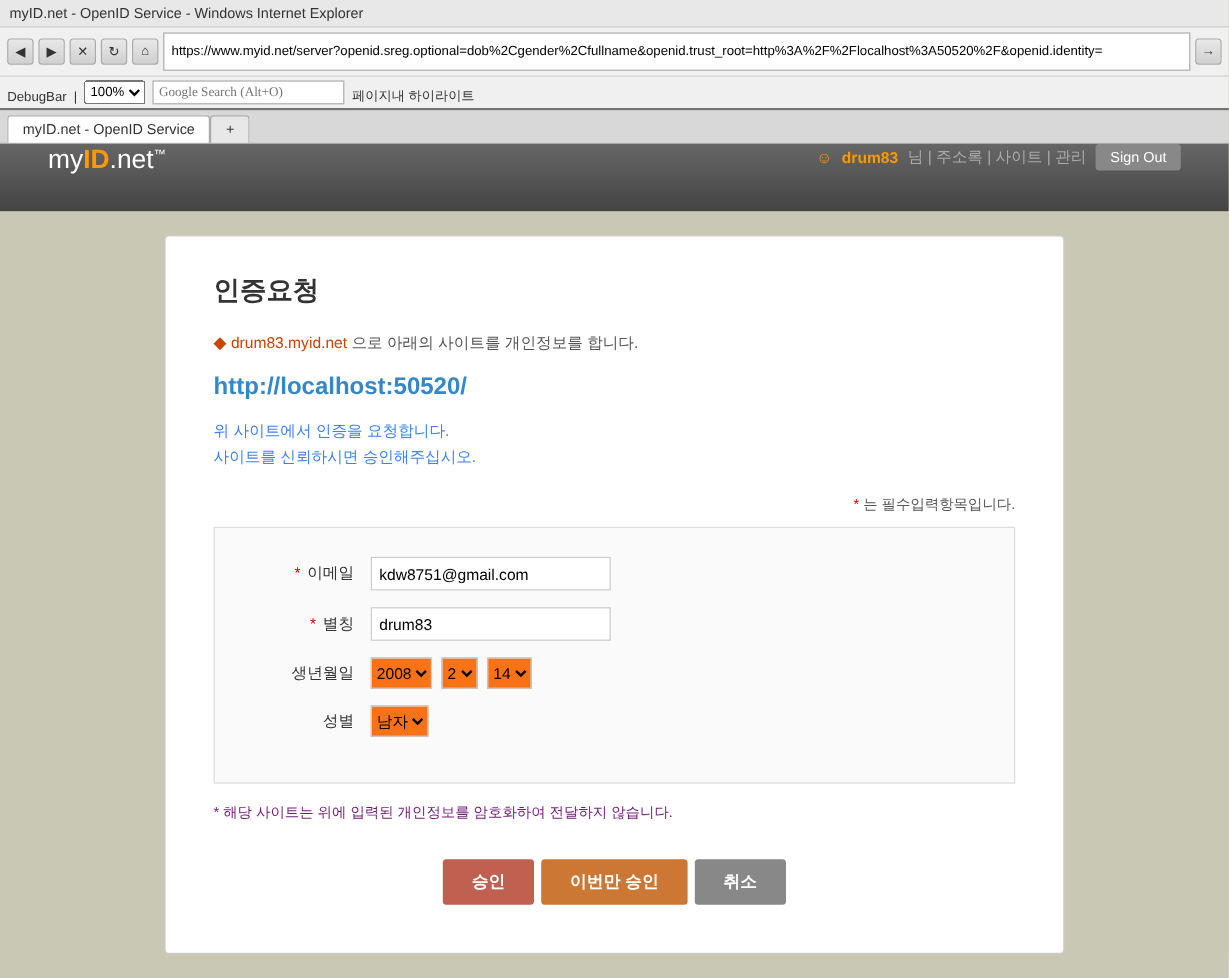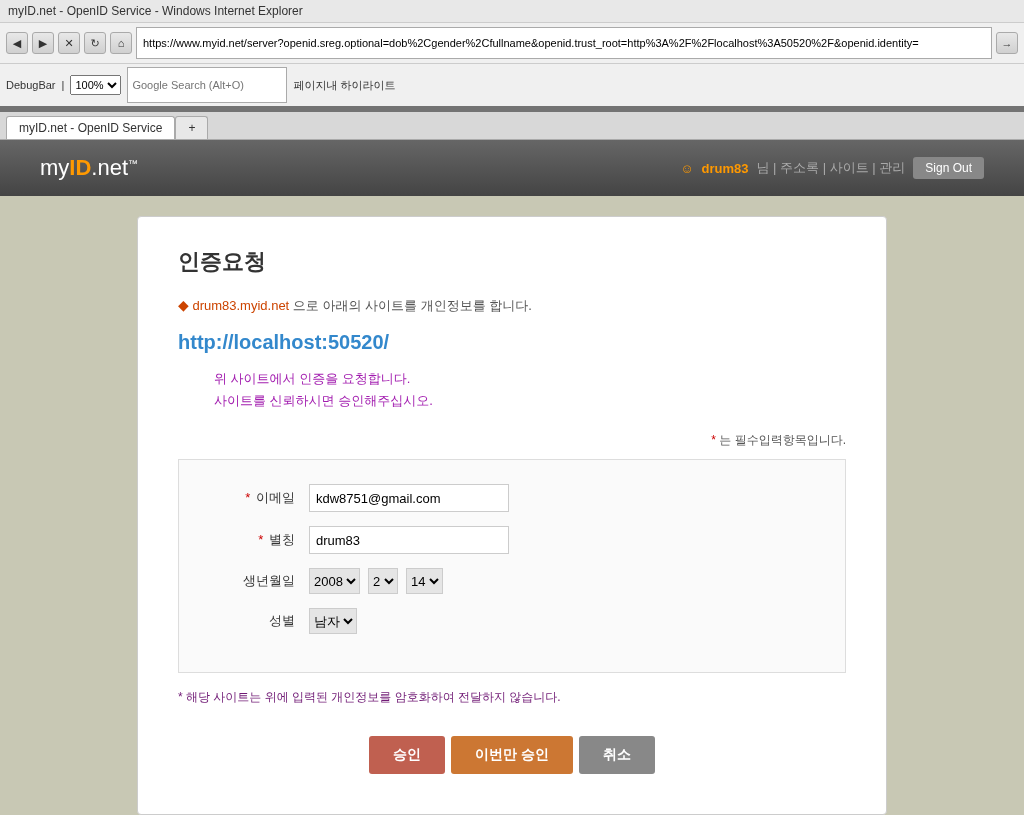--- a/index.html
+++ b/index.html
@@ -40,23 +40,23 @@
       height: 32px;
       border: 1px solid #aaa;
       padding: 0 6px;
       font-size: 11px;
       background: white;
     }
     .browser-toolbar2 {
       background: #f0f0f0;
       padding: 3px 6px;
       display: flex;
-      align-items: center;
+      align-items: flex-end;
       gap: 6px;
-      border-bottom: 6px solid #737373;
+      border-bottom: 2px solid #737373;
       font-size: 11px;
     }
     .tab-bar {
       background: #d8d8d8;
       padding: 4px 6px 0 6px;
       display: flex;
       align-items: flex-end;
       border-bottom: 1px solid #aaa;
     }
     .tab {
@@ -78,21 +78,21 @@
       min-height: 600px;
       padding: 0;
     }
 
     
     .site-header {
       background: linear-gradient(to bottom, #666, #444);
       padding: 0 40px;
       height: 56px;
       display: flex;
-      align-items: center;
+      align-items: flex-start;
       justify-content: space-between;
     }
     .logo-area {
       display: flex;
       align-items: center;
     }
     .logo-my {
       color: white;
       font-size: 22px;
     }
@@ -155,24 +155,23 @@
     .site-url {
       color: #3388cc;
       font-size: 20px;
       font-weight: bold;
       margin-bottom: 14px;
       text-decoration: none;
       display: block;
     }
     .auth-description {
       font-size: 13px;
-      color: #a21caf;
+      color: #3b82f6;
       line-height: 1.7;
       margin-bottom: 20px;
-      margin-left: 36px;
     }
 
     .required-note {
       text-align: right;
       font-size: 12px;
       color: #555;
       margin-bottom: 10px;
     }
     .required-star {
       color: #cc0000;
@@ -206,21 +205,21 @@
       height: 28px;
       border: 1px solid #ccc;
       padding: 0 6px;
       font-size: 13px;
       background: white;
     }
     .form-select {
       height: 26px;
       border: 1px solid #ccc;
       font-size: 13px;
-      background: #e5e5e5;
+      background: #f97316;
       margin-right: 4px;
       cursor: pointer;
     }
     .dob-row {
       display: flex;
       align-items: center;
       gap: 4px;
     }
 
     .privacy-note {
@@ -271,21 +270,21 @@
   <input class="browser-address-bar" readonly="" value="https://www.myid.net/server?openid.sreg.optional=dob%2Cgender%2Cfullname&amp;openid.trust_root=http%3A%2F%2Flocalhost%3A50520%2F&amp;openid.identity=" style="">
   <div class="browser-nav-btn">→</div>
 </div>
 
 <div class="browser-toolbar2">
   <span>DebugBar</span>
   <span>|</span>
   <select style="font-size:11px; height:20px;">
     <option>100%</option>
   </select>
-  <input type="text" style="width: 160px; height: 36px; font-size: 11px; border: 1px solid rgb(170, 170, 170); padding: 0px 4px;" placeholder="Google Search (Alt+O)">
+  <input type="text" style="width: 160px; height: 20px; font-size: 11px; border: 1px solid rgb(170, 170, 170); padding: 0px 4px; font-family: Liberation Serif, serif;" placeholder="Google Search (Alt+O)">
   <span>페이지내 하이라이트</span>
 </div>
 
 <div class="tab-bar">
   <div class="tab active">
     <span>myID.net - OpenID Service</span>
   </div>
   <div class="tab">+</div>
 </div>
 

